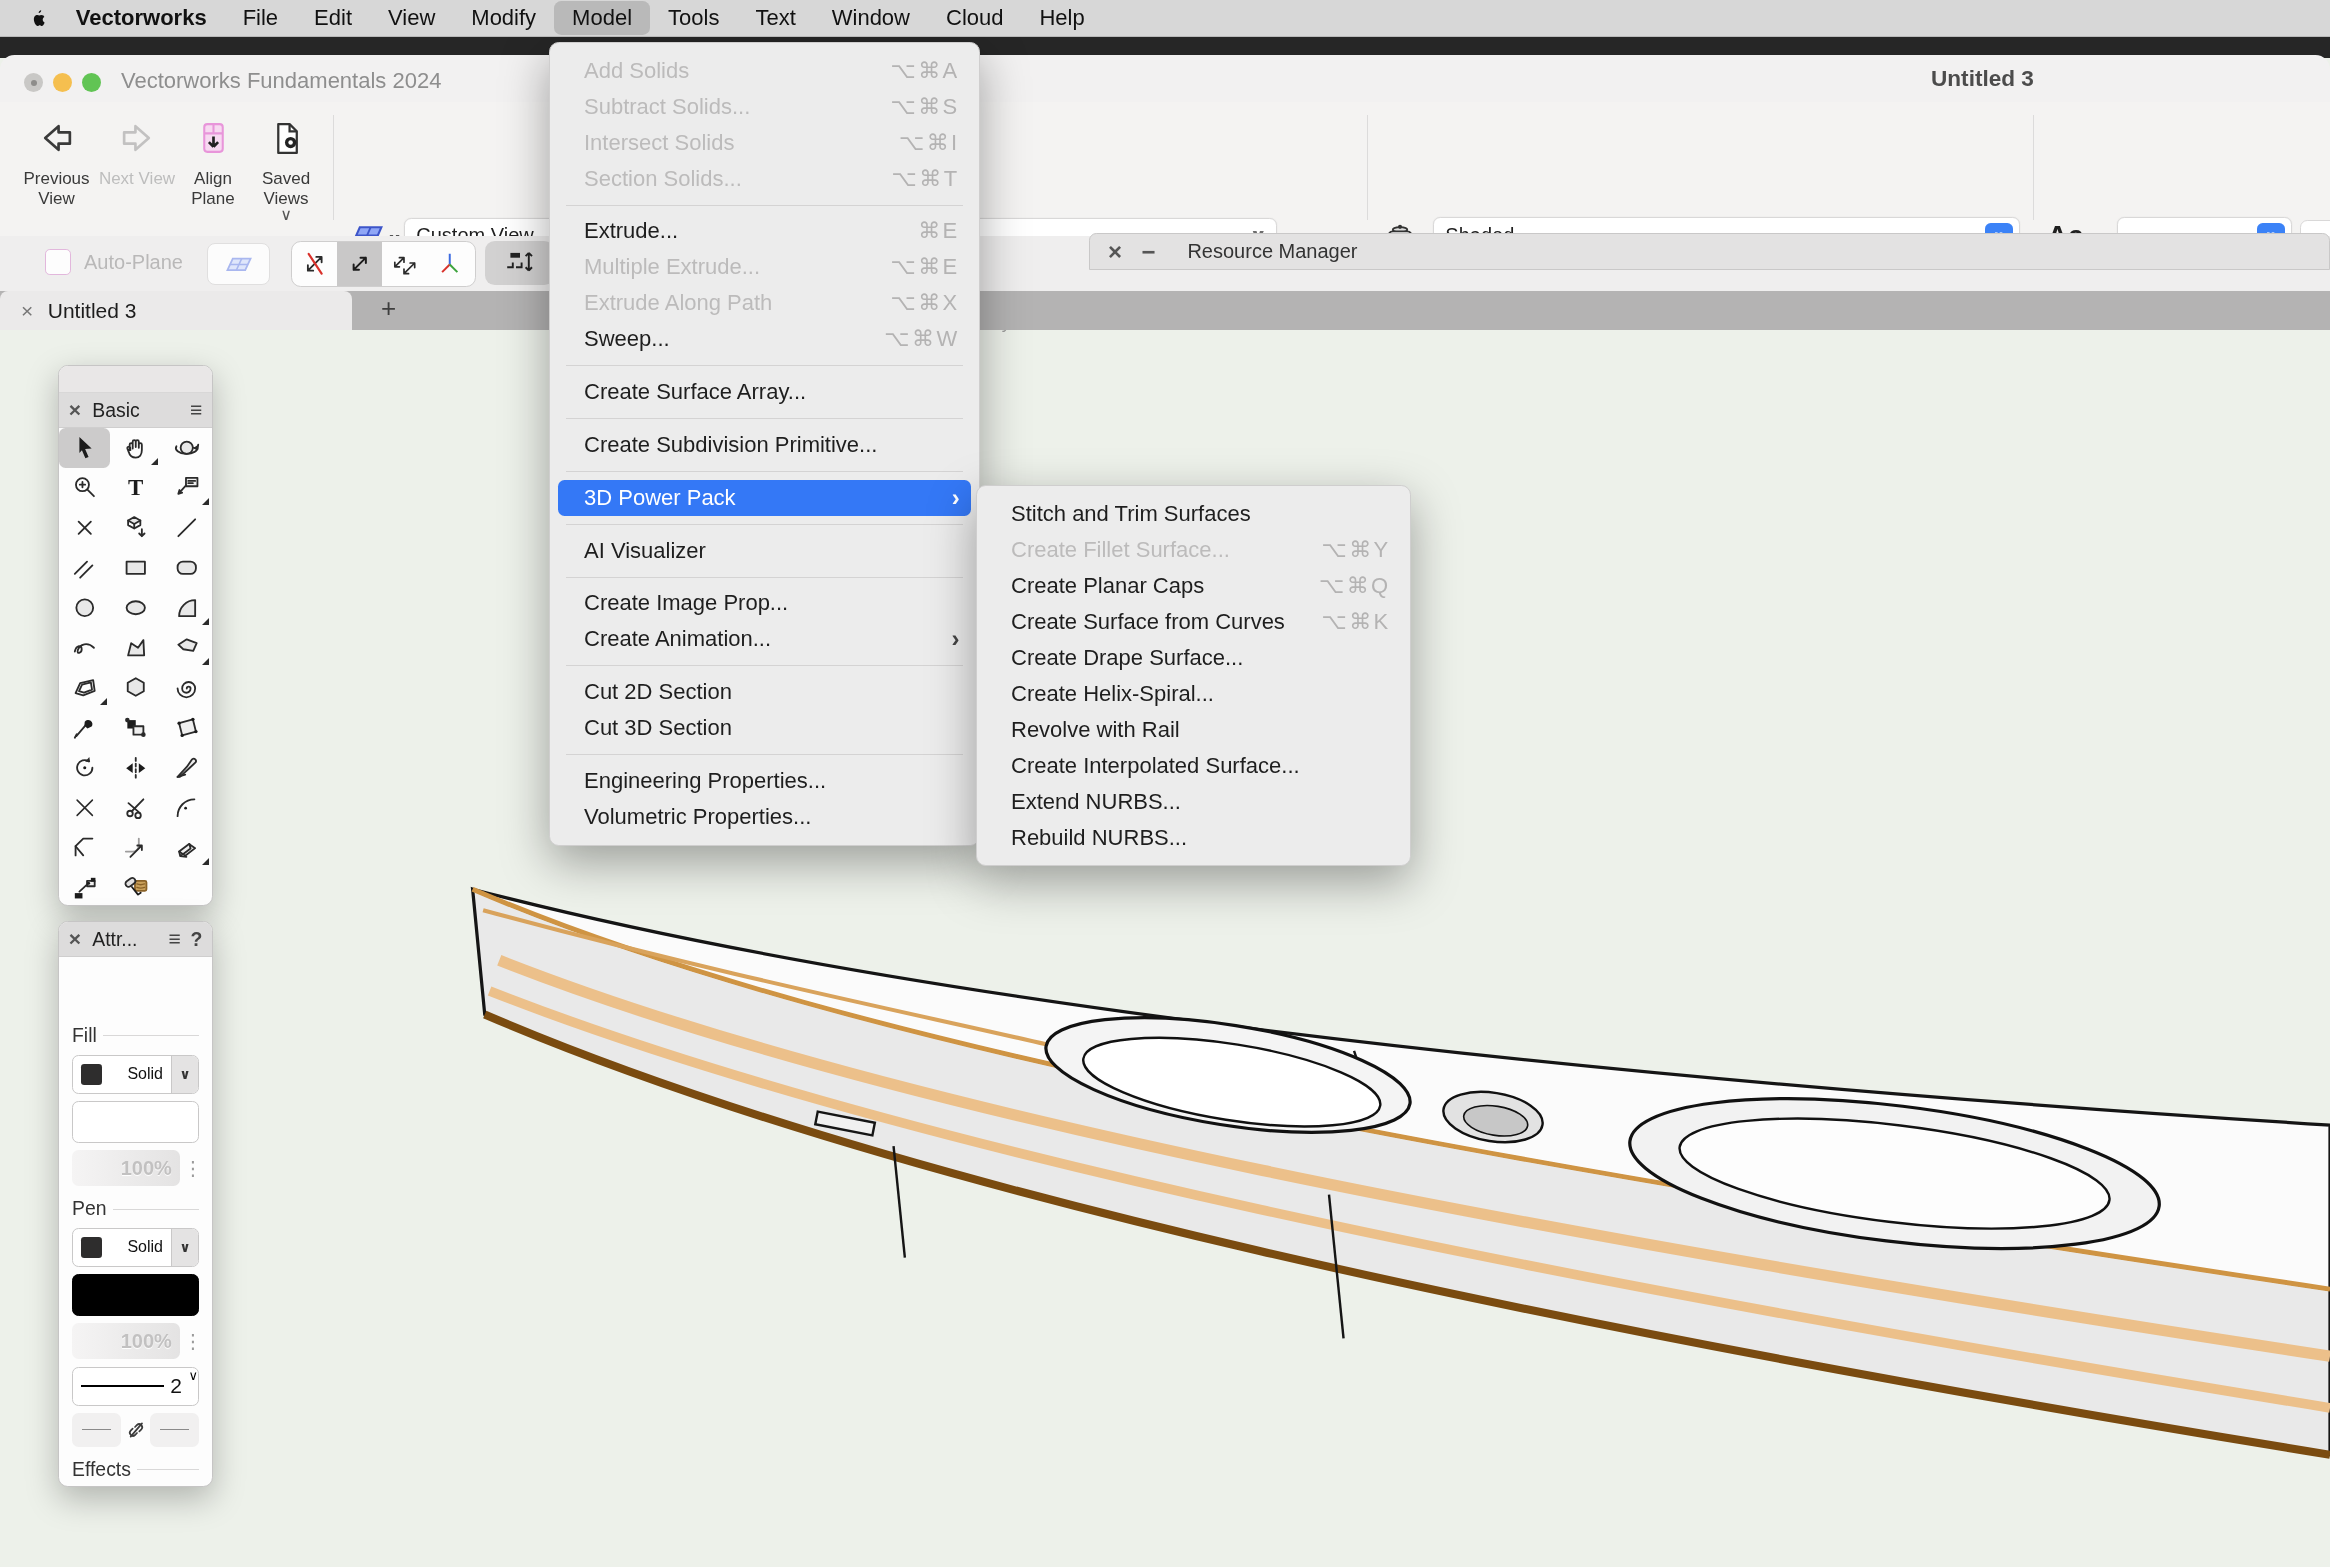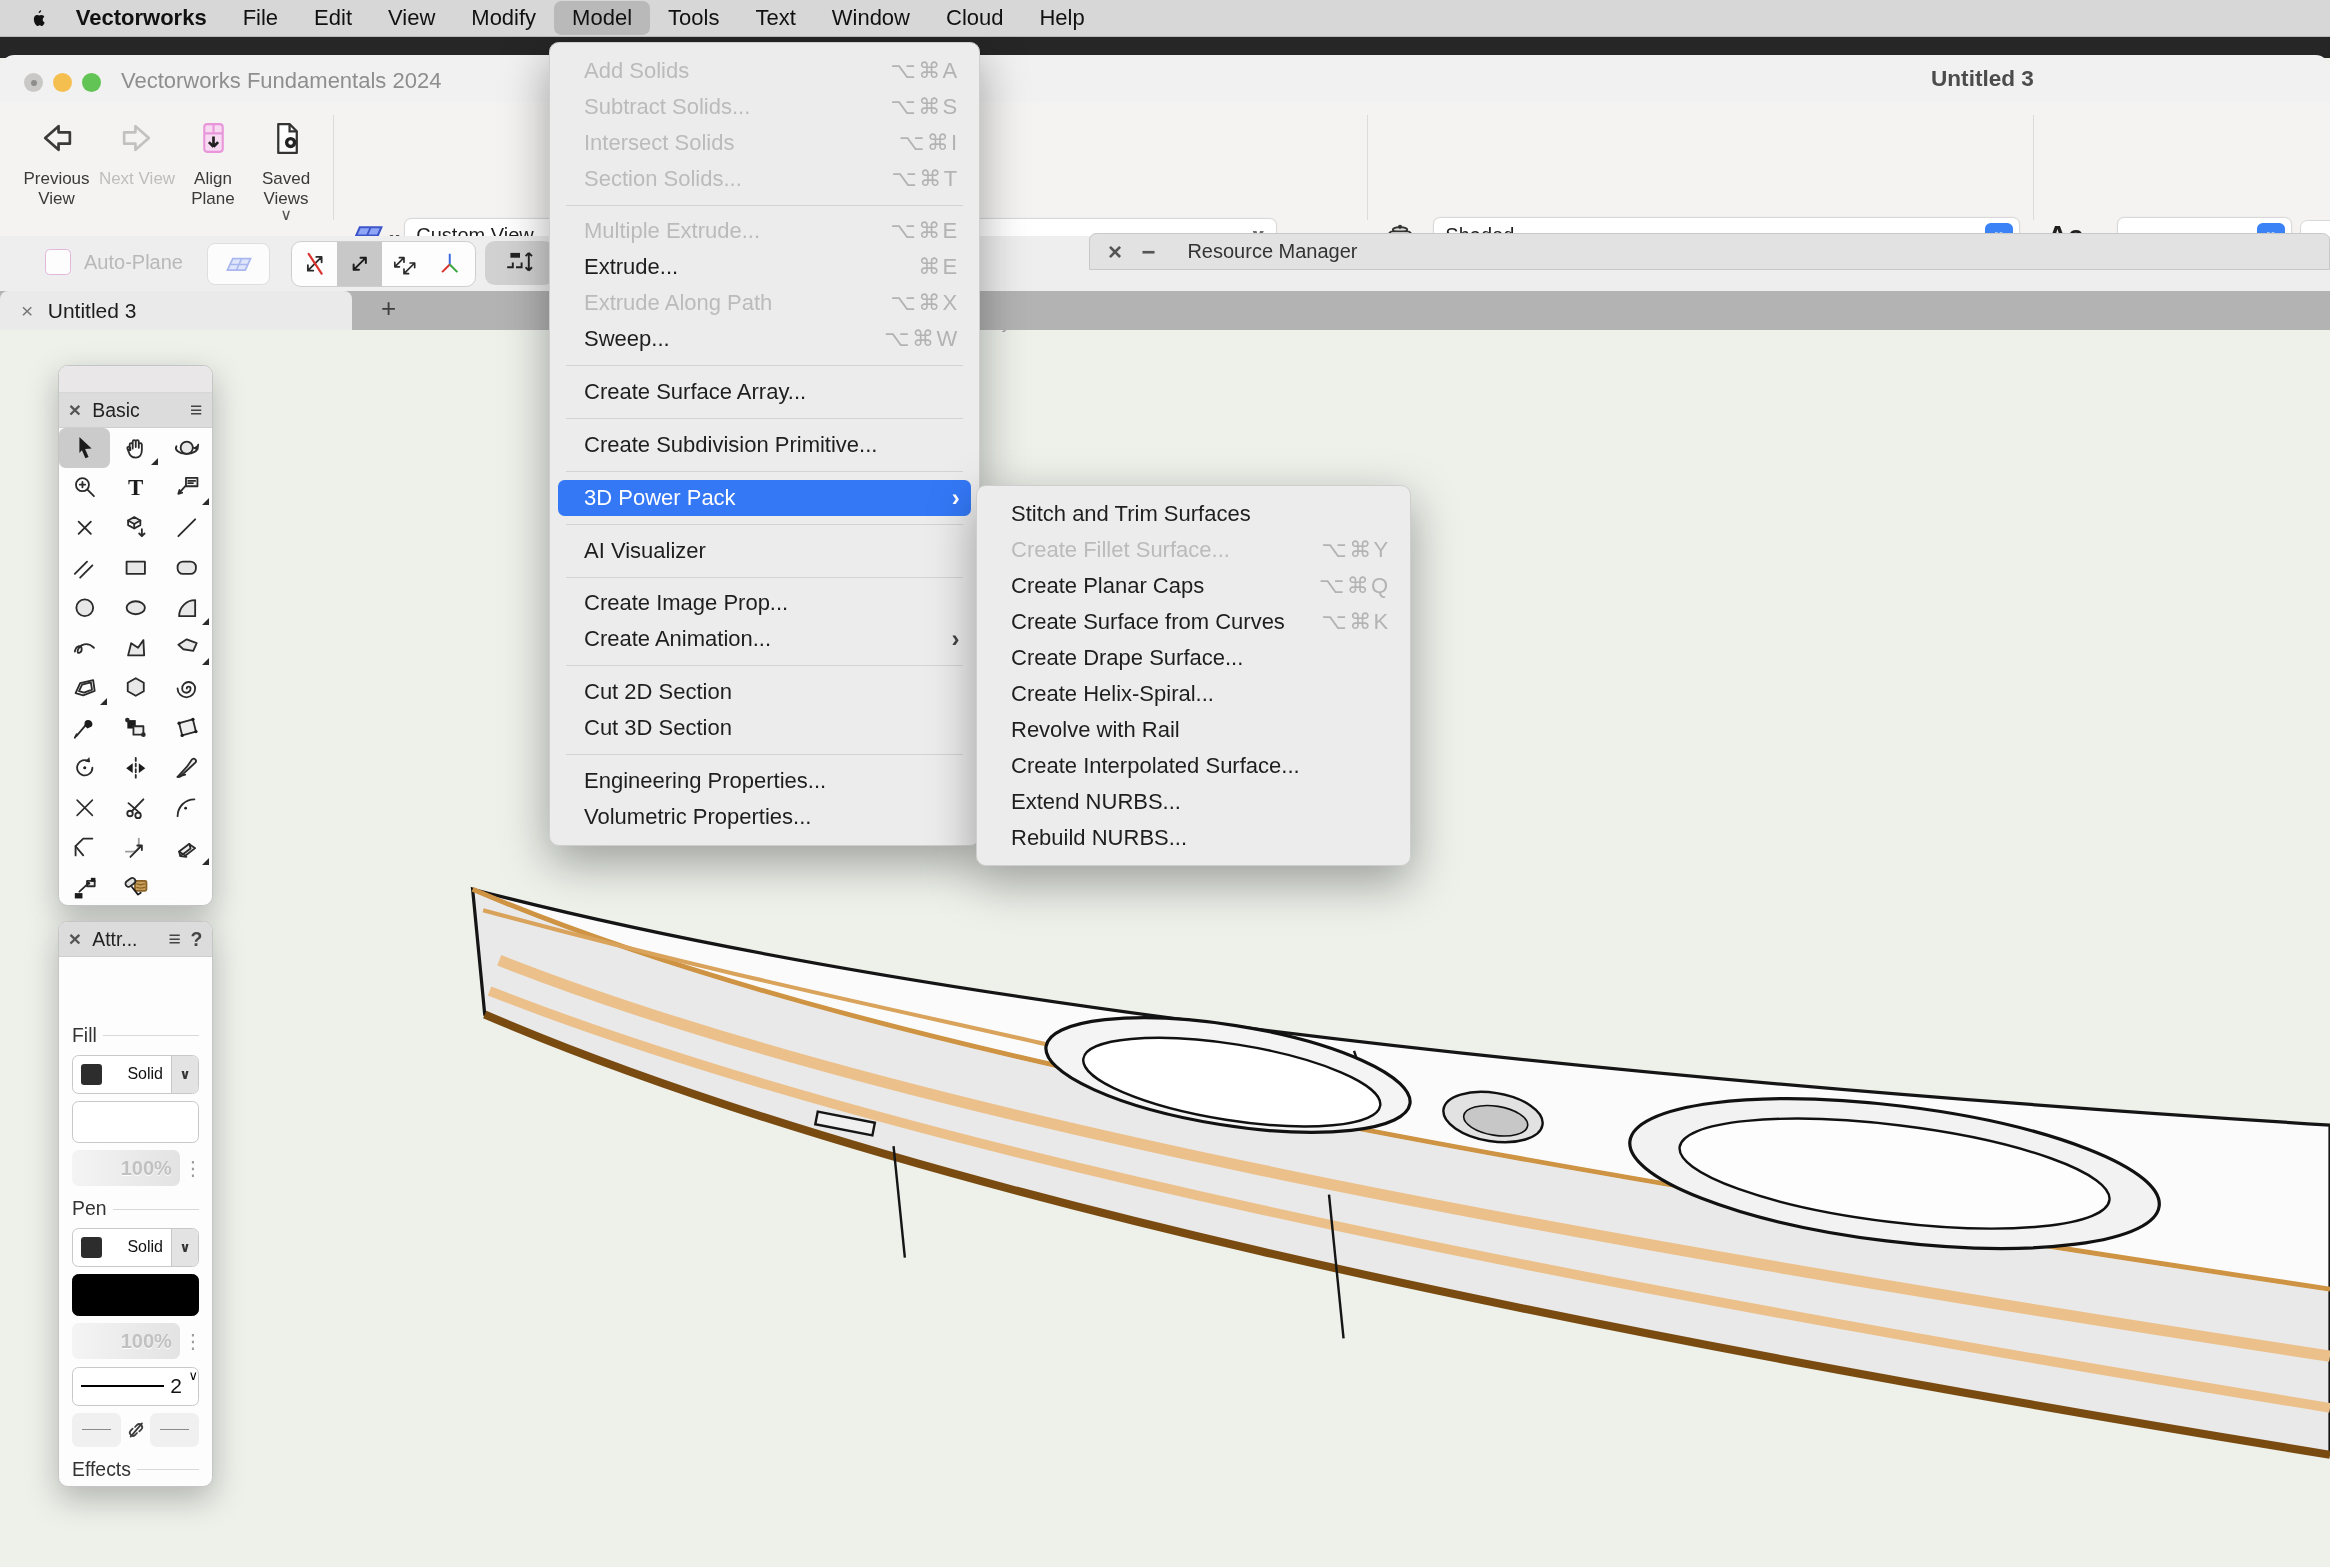--- a/index.html
+++ b/index.html
@@ -726,27 +726,27 @@
       </div>
       <div class="menu-item disabled">
         <span class="mi-label">Intersect Solids</span>
         <span class="mi-short">⌥⌘I</span>
       </div>
       <div class="menu-item disabled">
         <span class="mi-label">Section Solids...</span>
         <span class="mi-short">⌥⌘T</span>
       </div>
       <div class="menu-sep"></div>
+      <div class="menu-item">
+        <span class="mi-label">Extrude...</span>
+        <span class="mi-short">⌘E</span>
+      </div>
       <div class="menu-item disabled">
         <span class="mi-label">Multiple Extrude...</span>
         <span class="mi-short">⌥⌘E</span>
-      </div>
-      <div class="menu-item">
-        <span class="mi-label">Extrude...</span>
-        <span class="mi-short">⌘E</span>
       </div>
       <div class="menu-item disabled">
         <span class="mi-label">Extrude Along Path</span>
         <span class="mi-short">⌥⌘X</span>
       </div>
       <div class="menu-item">
         <span class="mi-label">Sweep...</span>
         <span class="mi-short">⌥⌘W</span>
       </div>
       <div class="menu-sep"></div>

